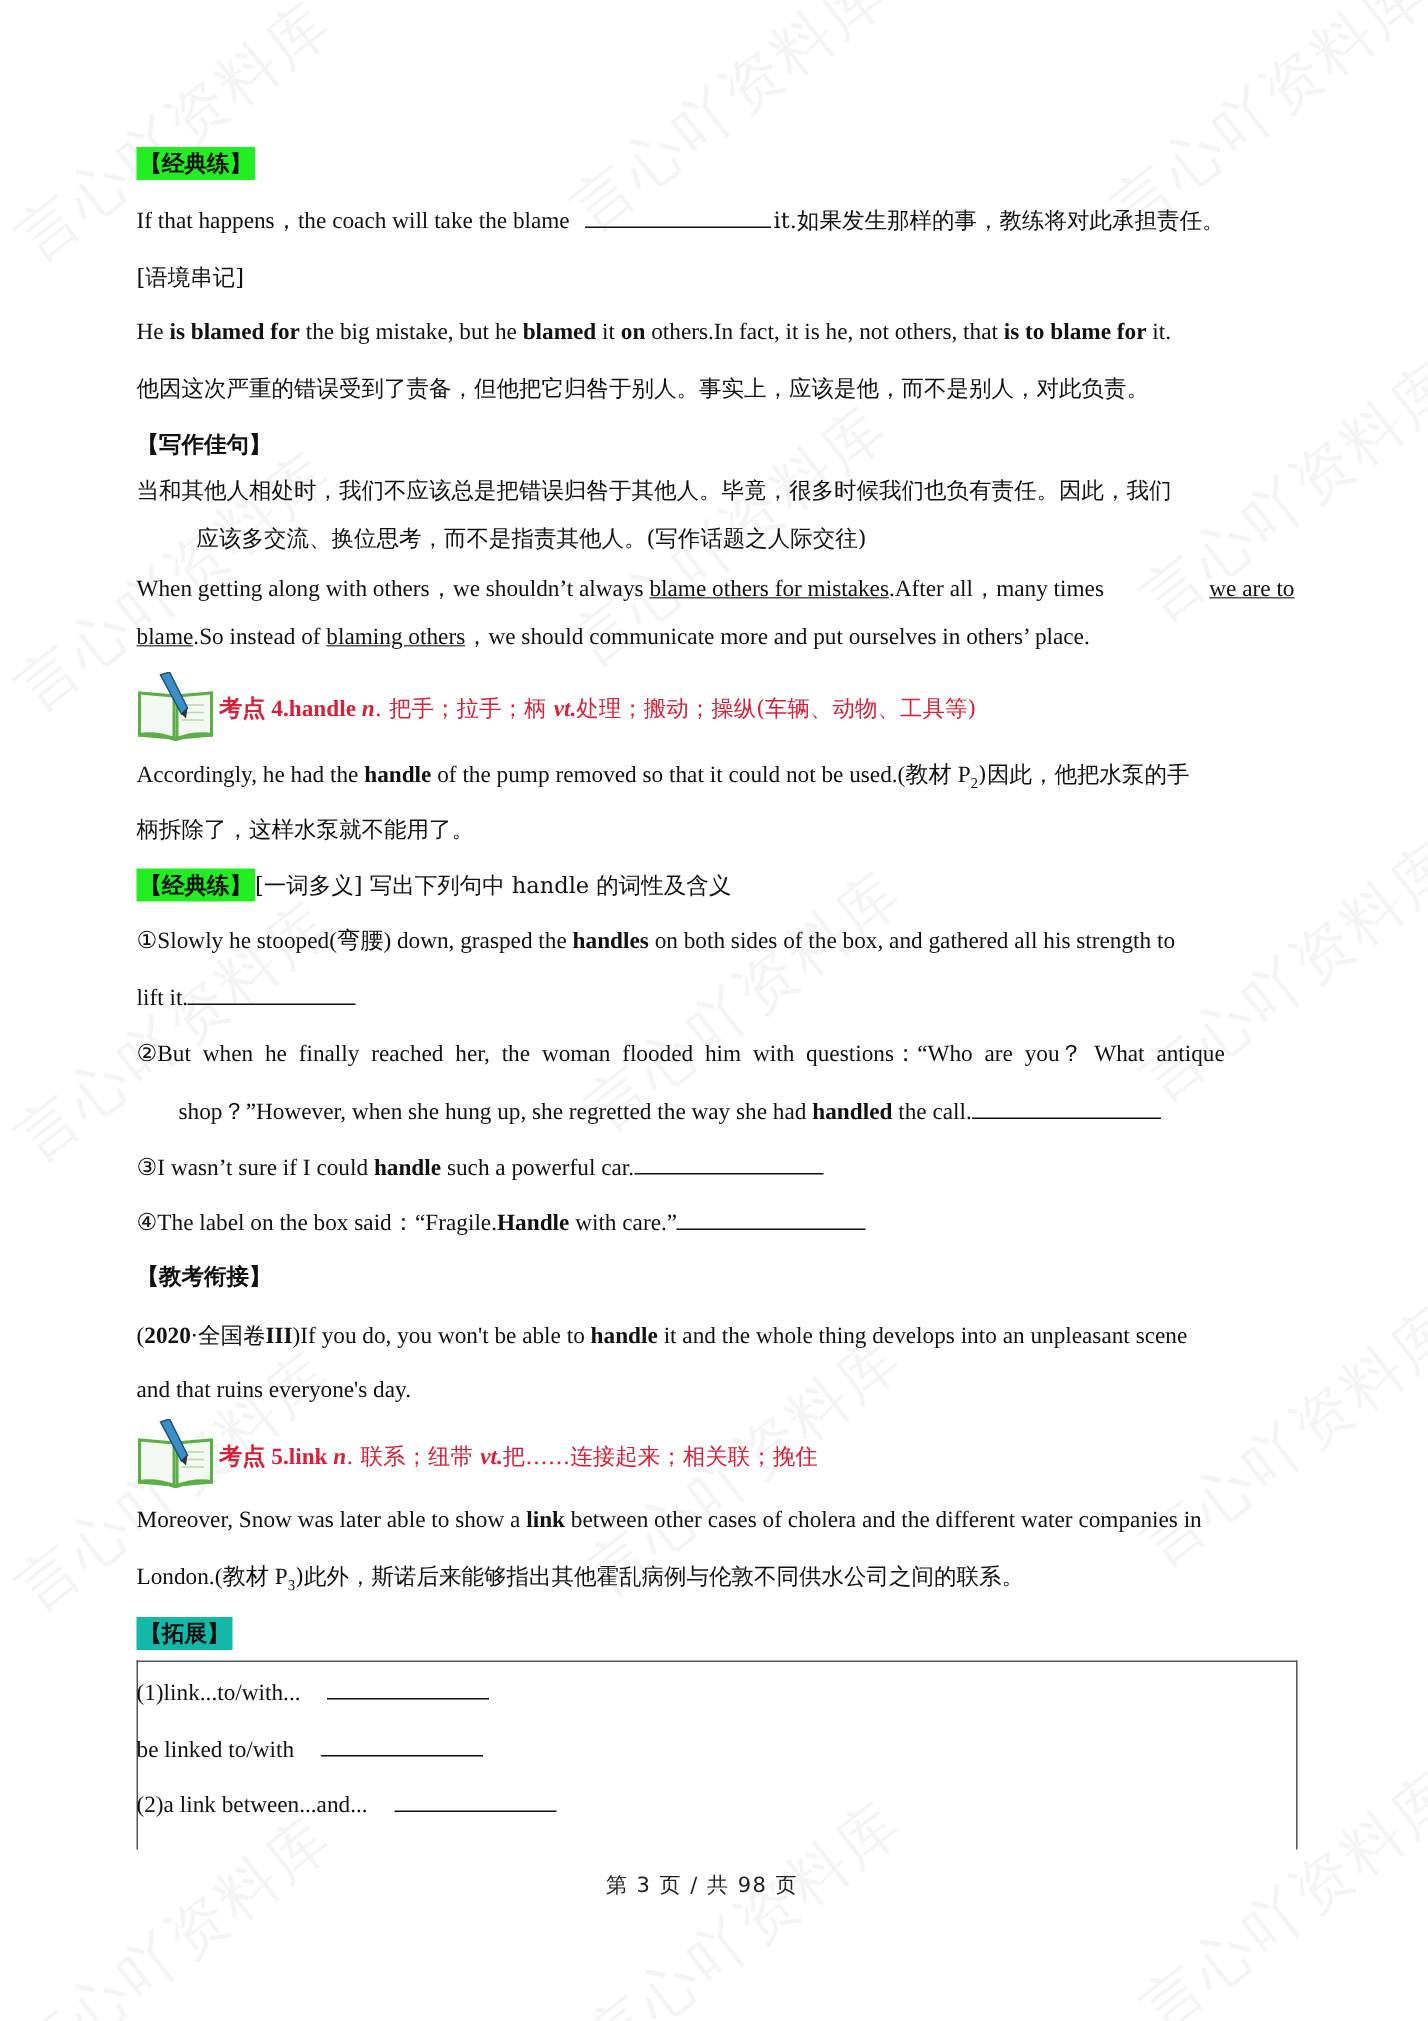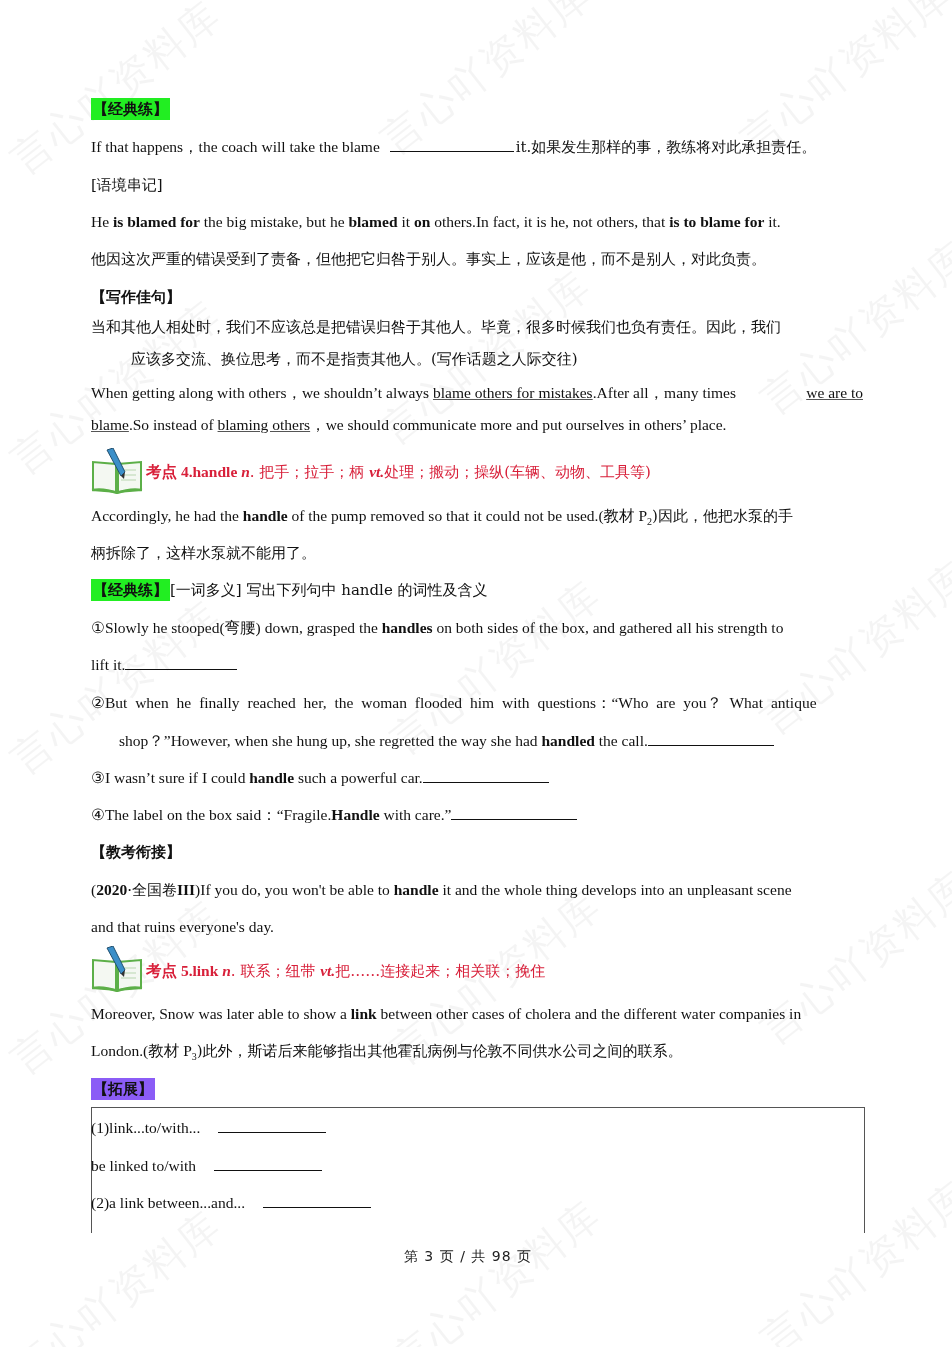--- a/index.html
+++ b/index.html
@@ -4,21 +4,21 @@
 <style>
   html, body { margin: 0; padding: 0; background: #ffffff; }
   body { width: 952px; height: 1347px; position: relative; overflow: hidden;
          font-family: "Liberation Serif", "DejaVu Serif", serif; color: #111; font-size: 15.5px; }
   .wm-layer { position: absolute; inset: 0; pointer-events: none; z-index: 0; }
   .wm { position: absolute; font-family: "DejaVu Sans", sans-serif; font-size: 40px; color: rgba(0,0,0,0.045);
         transform: rotate(-38deg); white-space: nowrap; letter-spacing: 2px; }
   .page { position: absolute; left: 91px; top: 0; width: 772px; z-index: 1; }
   .line { position: absolute; left: 0; white-space: nowrap; line-height: 20px; }
   .hl-green { background: #22ee22; font-family: "DejaVu Sans", sans-serif; font-weight: bold; font-size: 15px; padding: 2px 2px; }
-  .hl-yellow { background: #8b5cf6; font-family: "DejaVu Sans", sans-serif; font-weight: bold; font-size: 15px; padding: 2px 2px; }
+  .hl-yellow { background: #14b8a6; font-family: "DejaVu Sans", sans-serif; font-weight: bold; font-size: 15px; padding: 2px 2px; }
   .heading { font-family: Liberation Sans, sans-serif; font-weight: bold; font-size: 15px; }
   .cn { font-family: "DejaVu Serif", serif; font-size: 15px; }
   .blank { display: inline-block; border-bottom: 1.3px solid #111; height: 14px; vertical-align: baseline; }
   .ul { text-decoration: underline; text-decoration-color: #555; }
   .red { color: #d8203a; }
   .kp-title { font-weight: bold; }
   .icon-book { position: absolute; left: 0; width: 52px; height: 46px; }
   .justify { width: 772px; display: flex; justify-content: space-between; }
   .ext-box { position: absolute; left: 0; top: 1107px; width: 772px; height: 125px;
              border: 1px solid #555; border-bottom: none; }

